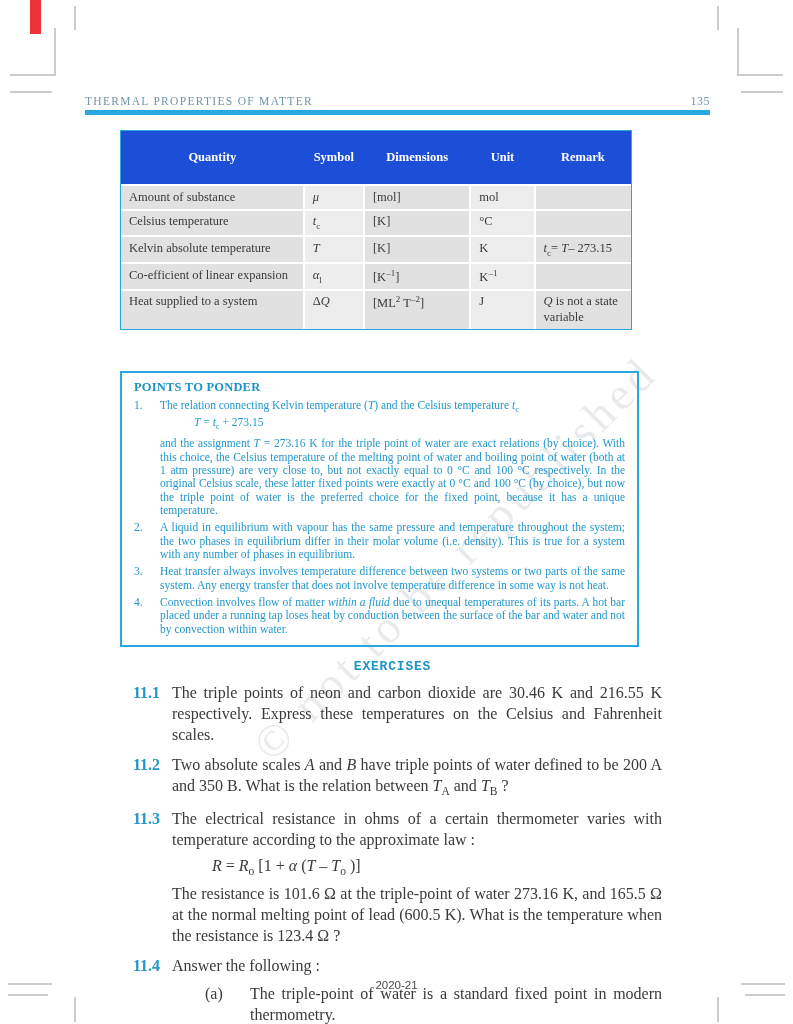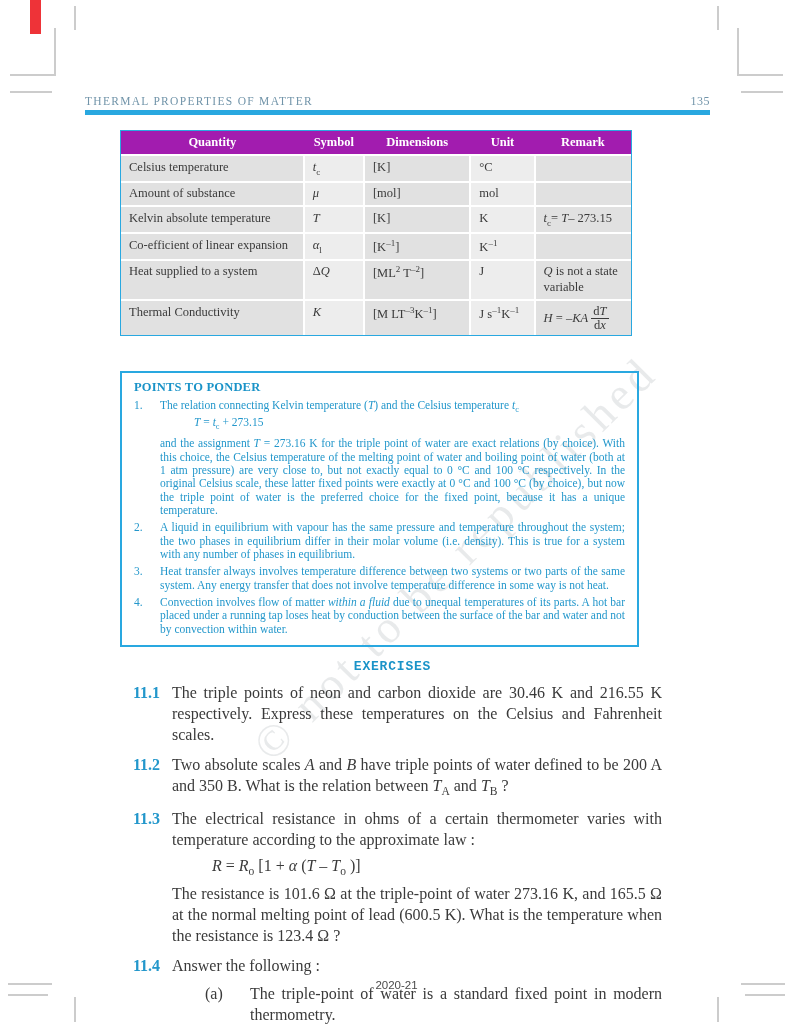--- a/index.html
+++ b/index.html
@@ -15,21 +15,21 @@
   
   .pagehead{position:absolute;left:85px;top:94px;width:625px;z-index:1;
             display:flex;justify-content:space-between;align-items:baseline;
             font-size:11.5px;letter-spacing:1.3px;color:#7194a9;}
   .pagenum{letter-spacing:.5px;font-size:12px;}
   .hrule{position:absolute;left:85px;top:110px;width:625px;height:5px;background:#29a8e0;z-index:1;}
   
   .tablewrap{position:absolute;left:120px;top:130px;width:512px;z-index:1;
              border:1.5px solid #29a8e0;box-sizing:border-box;}
   table{border-collapse:collapse;width:100%;font-size:12.5px;}
-  th{background:#a21caf;color:#fff;font-weight:bold;font-size:12.5px;padding:4px 6px;text-align:center;}
+  th{background:#1d4ed8;color:#fff;font-weight:bold;font-size:12.5px;padding:19px 6px;text-align:center;}
   td{padding:3.5px 8px;vertical-align:top;line-height:1.25;}
   td:nth-child(odd){background:#e1e1e1;}
   td:nth-child(even){background:#ededed;}
   td:not(:first-child){border-left:2px solid #fff;}
   tbody tr td{border-top:2px solid #fff;}
   sub,sup{font-size:.72em;}
   .frac{display:inline-block;vertical-align:-0.55em;text-align:center;line-height:1.05;}
   .fnum{display:block;border-bottom:1px solid currentColor;padding:0 2px;}
   .fden{display:block;padding:0 2px;}
   
@@ -99,61 +99,54 @@
           <tr>
             <th>Quantity</th>
             <th>Symbol</th>
             <th>Dimensions</th>
             <th>Unit</th>
             <th>Remark</th>
           </tr>
         </thead>
       <tbody>
           <tr>
+            <td>Amount of substance</td>
+            <td><i>μ</i></td>
+            <td>[mol]</td>
+            <td>mol</td>
+            <td></td>
+          </tr>
+          <tr>
             <td>Celsius temperature</td>
             <td><i>t</i><sub>c</sub></td>
             <td>[K]</td>
             <td>°C</td>
             <td></td>
           </tr>
           <tr>
-            <td>Amount of substance</td>
-            <td><i>μ</i></td>
-            <td>[mol]</td>
-            <td>mol</td>
-            <td></td>
-          </tr>
-          <tr>
             <td>Kelvin absolute temperature</td>
             <td><i>T</i></td>
             <td>[K]</td>
             <td>K</td>
             <td><i>t</i><sub>c</sub>= <i>T</i>– 273.15</td>
           </tr>
           <tr>
             <td>Co-efficient of linear expansion</td>
             <td><i>α</i><sub>l</sub></td>
             <td>[K<sup>–1</sup>]</td>
             <td>K<sup>–1</sup></td>
             <td></td>
           </tr>
           <tr>
             <td>Heat supplied to a system</td>
             <td>Δ<i>Q</i></td>
             <td>[ML<sup>2</sup> T<sup>–2</sup>]</td>
             <td>J</td>
             <td><i>Q</i> is not a state variable</td>
           </tr>
-          <tr>
-            <td>Thermal Conductivity</td>
-            <td><i>K</i></td>
-            <td>[M LT<sup>–3</sup>K<sup>–1</sup>]</td>
-            <td>J s<sup>–1</sup>K<sup>–1</sup></td>
-            <td><i>H</i> = –<i>KA</i> <span class="frac"><span class="fnum">d<i>T</i></span><span class="fden">d<i>x</i></span></span></td>
-          </tr>
         </tbody>
     </table>
   </div>
 
   <div class="points">
     <div class="ptitle">POINTS TO PONDER</div>
     <div>
         <div class="pitem">
           <span class="pnum">1.</span>
           <div class="pbody">

